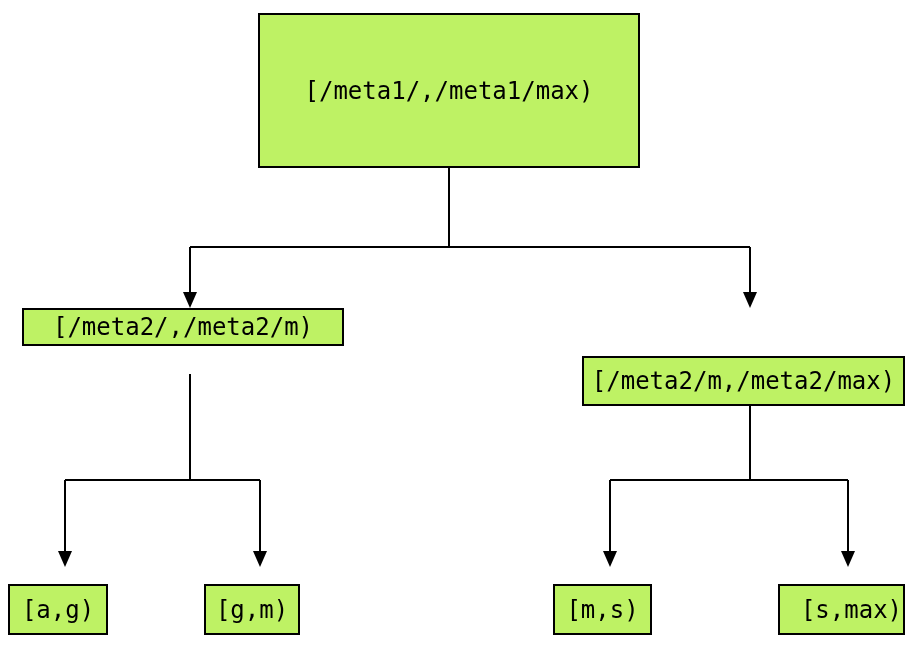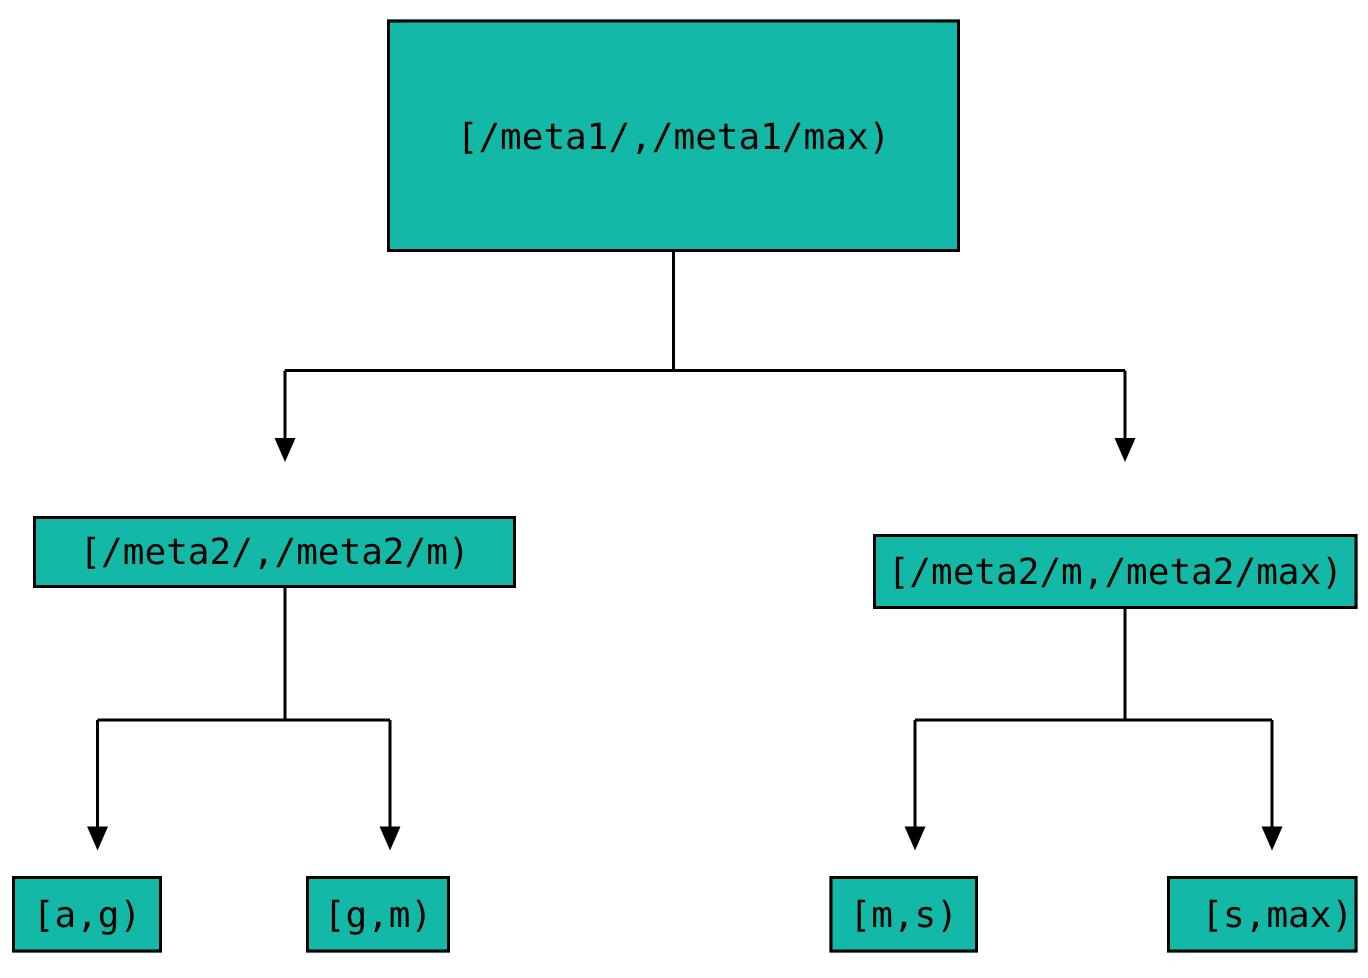--- a/index.html
+++ b/index.html
@@ -29,21 +29,21 @@
     fill: none;
   }
   .edges polygon {
     fill: #000000;
     stroke: none;
   }
   .node {
     position: absolute;
     box-sizing: border-box;
     border: 2px solid #000000;
-    background: #14b8a6;
+    background: #bef264;
     display: flex;
     align-items: center;
     justify-content: center;
     font-size: 24px;
     line-height: 1;
     white-space: nowrap;
   }
 </style>
 </head>
 <body>
@@ -75,21 +75,21 @@
       <path d="M610 480 L848 480"></path>
       <path d="M610 480 L610 552"></path>
       <path d="M848 480 L848 552"></path>
       <polygon points="603,551 617,551 610,567"></polygon>
       <polygon points="841,551 855,551 848,567"></polygon>
     </g>
   </svg>
 
   <div class="node" style="left:258px; top:13px; width:382px; height:155px;">[/meta1/,/meta1/max)</div>
 
-  <div class="node" style="left:22px; top:344px; width:322px; height:48px;">[/meta2/,/meta2/m)</div>
+  <div class="node" style="left:22px; top:308px; width:322px; height:38px;">[/meta2/,/meta2/m)</div>
 
   <div class="node" style="left:582px; top:324px; width:323px; height:50px;margin-top:32px;">[/meta2/m,/meta2/max)</div>
 
   <div class="node" style="left:8px; top:584px; width:100px; height:51px;">[a,g)</div>
 
   <div class="node" style="left:204px; top:584px; width:96px; height:51px;">[g,m)</div>
 
   <div class="node" style="left:553px; top:584px; width:99px; height:51px;">[m,s)</div>
 
   <div class="node" style="left:778px; top:584px; width:127px; height:51px;padding-left:20px;">[s,max)</div>

